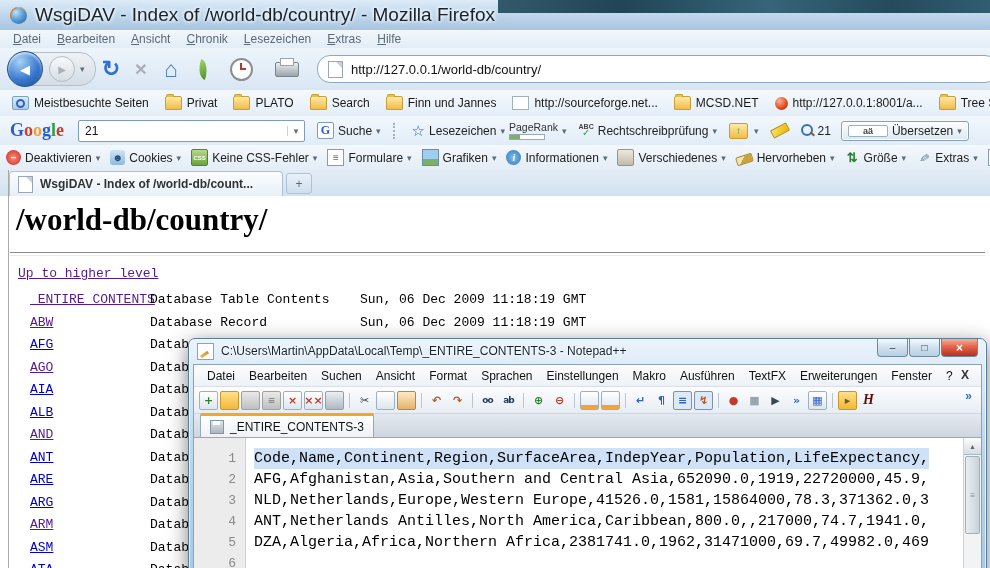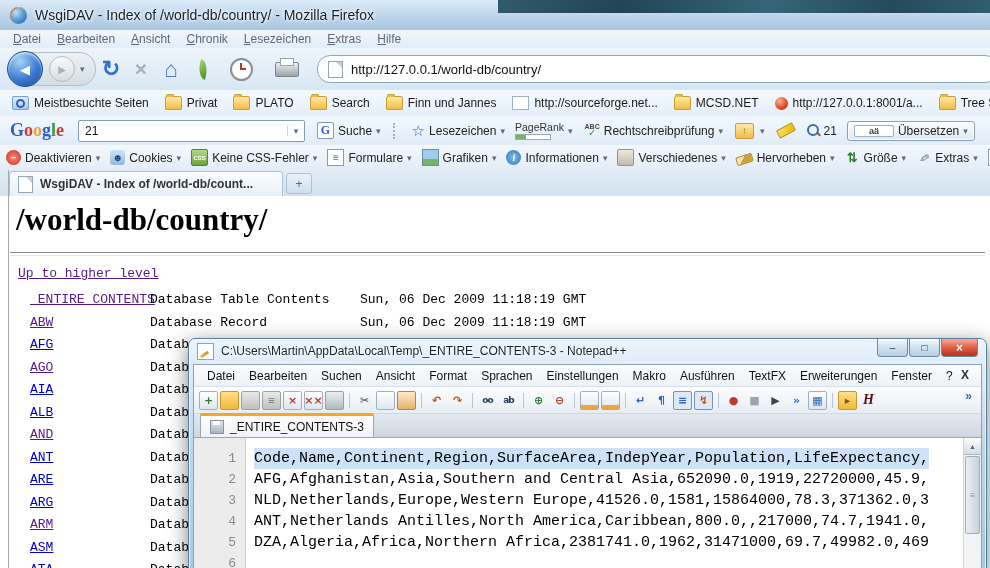--- a/index.html
+++ b/index.html
@@ -14,21 +14,21 @@
   #ghost-strip{left:498px;top:0;width:492px;height:13px;
     background:linear-gradient(90deg,#2a5264,#183c4e 25%,#2e5e72 55%,#1c4254 80%,#28566a);
     opacity:.95;}
   .ghost-blob{height:9px;background:#8ea6b6;opacity:.5;border-radius:4px;filter:blur(1px);}
   #ff-logo{width:17px;height:17px;border-radius:50%;margin:0 8px 0 10px;
     background:radial-gradient(circle at 35% 32%,#bfe3f7 0%,#5ba0d8 45%,#1f5c9e 100%);
     position:relative;overflow:hidden;}
   #ff-logo::after{content:"";position:absolute;left:-3px;top:-3px;width:16px;height:16px;
     border-radius:50%;border:4px solid transparent;border-left-color:#e8762c;border-top-color:#f5a13d;
     transform:rotate(30deg);}
-  #win-title{font-size:14px;color:#17222b;text-shadow:0 0 4px #fff,0 0 4px #fff;}
+  #win-title{font-size:19px;color:#17222b;text-shadow:0 0 4px #fff,0 0 4px #fff;}
 
   #menubar{left:0;top:30px;width:990px;height:18px;display:flex;align-items:center;gap:2px;
     background:linear-gradient(#f2f7fc,#e2edf7);padding-left:6px;}
   .menu-item{display:inline-block;font-size:12px;color:#5c6a76;padding:1px 7px;cursor:default;}
   .menu-item::first-letter{text-decoration:underline;}
 
   #navbar{left:0;top:48px;width:990px;height:42px;
     background:linear-gradient(#eef5fb,#d8e6f4);border-bottom:1px solid #bccfe0;
     display:flex;align-items:center;}
   #backfwd{width:86px;height:32px;background:linear-gradient(#eef2f6,#d4dce4);
@@ -84,21 +84,21 @@
   #g-search{width:225px;height:20px;background:#fff;border:1px solid #7f9db9;border-radius:2px;
     margin-left:14px;display:flex;align-items:center;}
   #g-search-value{flex:1;font-size:12px;color:#111;padding-left:6px;}
   #g-search-caret{width:16px;text-align:center;border-left:1px solid #c9d4de;}
   .g-btn{display:flex;align-items:center;gap:4px;margin-left:12px;font-size:12px;color:#222;white-space:nowrap;}
   .g-chip{width:15px;height:15px;border:1px solid #7f9db9;background:#fff;border-radius:2px;
     display:flex;align-items:center;justify-content:center;font-weight:bold;}
   #g-gicon{color:#2a5bd7;font-family:"Liberation Serif",serif;font-size:12px;}
   #g-star{color:#2f62c6;font-size:15px;}
   .g-sep{width:5px;height:16px;margin-left:12px;border-left:2px dotted #9fb2c2;}
-  #pagerank{display:flex;flex-direction:column;margin-left:10px;}
+  #pagerank{display:flex;flex-direction:column;margin-left:4px;}
   #pagerank-label{font-size:10.5px;color:#333;}
   #pagerank-bar{width:34px;height:4px;background:#fff;border:1px solid #9aa9b6;margin-top:1px;}
   #pagerank-bar::after{content:"";display:block;width:10px;height:4px;background:#7fb069;}
   #g-abc{flex-direction:column;display:flex;align-items:center;margin-left:12px;line-height:1;}
   #g-abc .abc{font-size:7px;font-weight:bold;color:#444;}
   #g-abc .chk{font-size:10px;color:#2f9e44;margin-top:-2px;}
   #g-folderup{width:17px;height:14px;background:linear-gradient(#ffe9a8,#f2bc45);border:1px solid #c79e3c;
     border-radius:2px;margin-left:12px;display:flex;align-items:center;justify-content:center;
     color:#2f9e44;font-size:10px;font-weight:bold;}
   #g-marker{width:16px;height:7px;background:linear-gradient(135deg,#ffe066,#e6b800);

